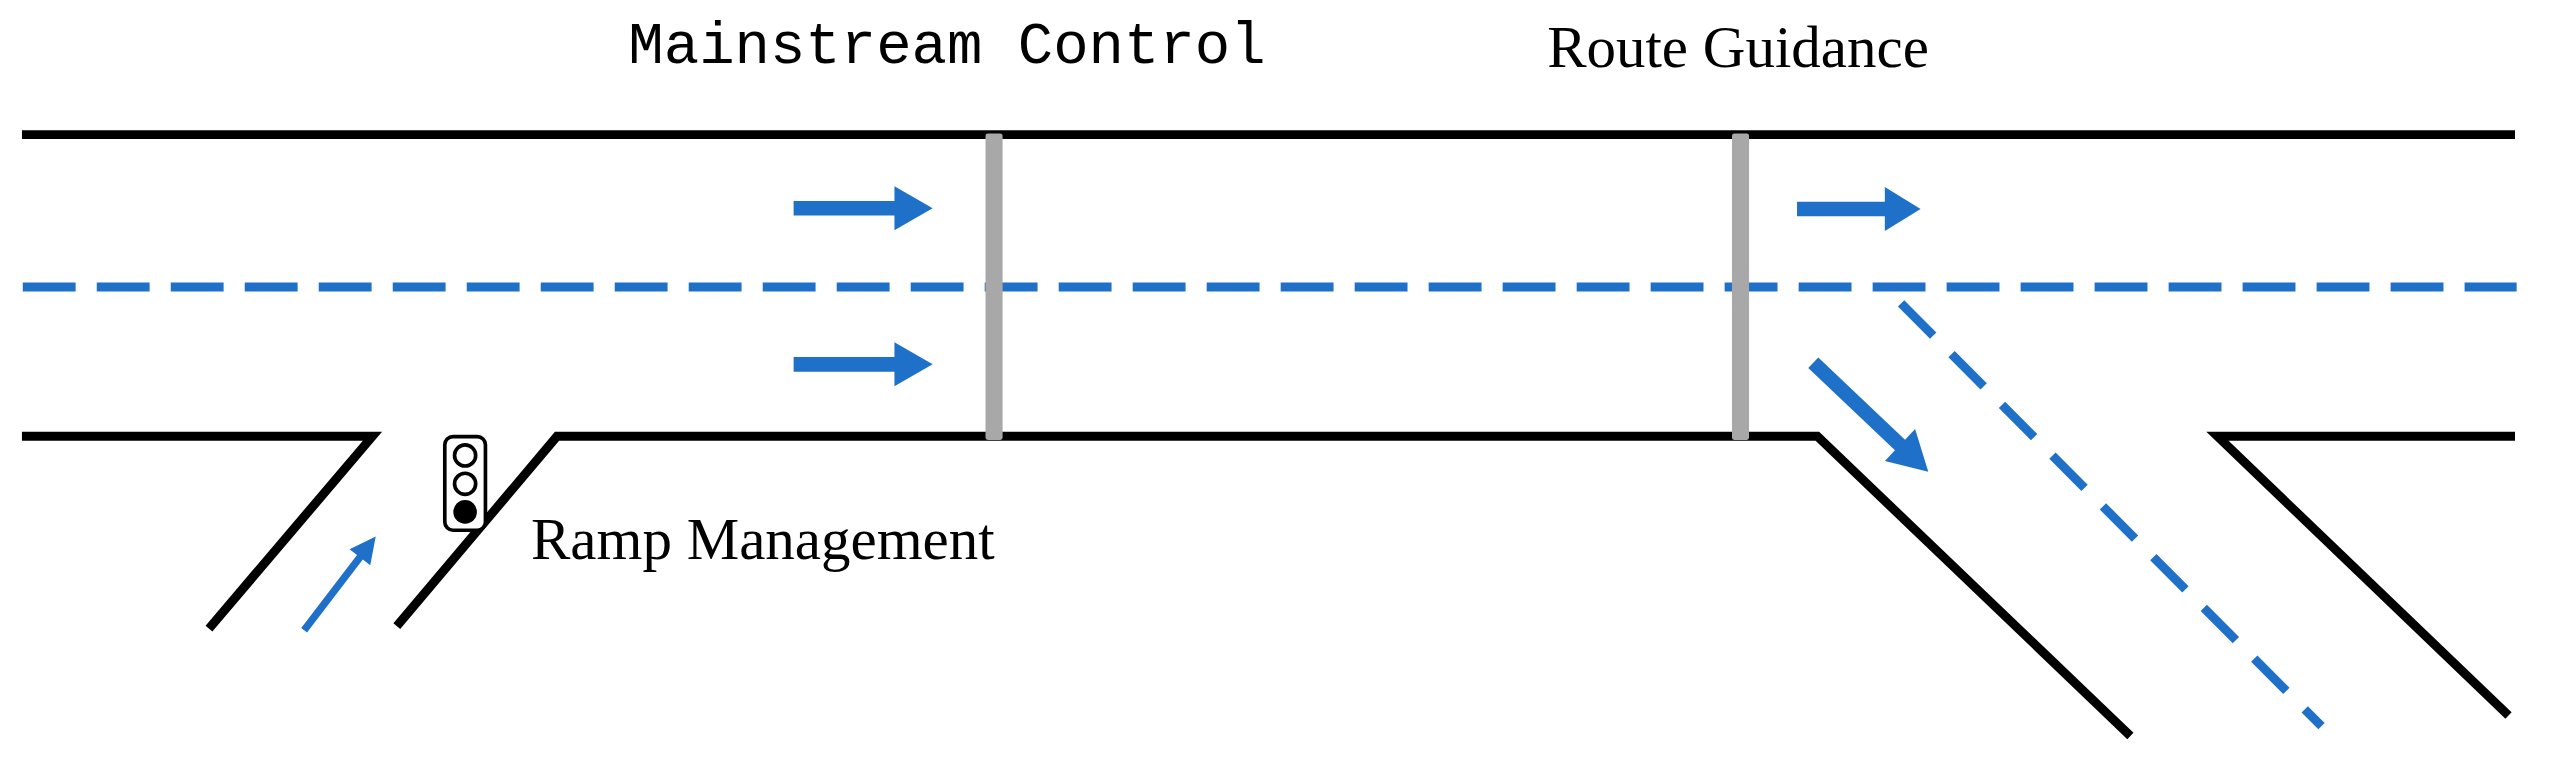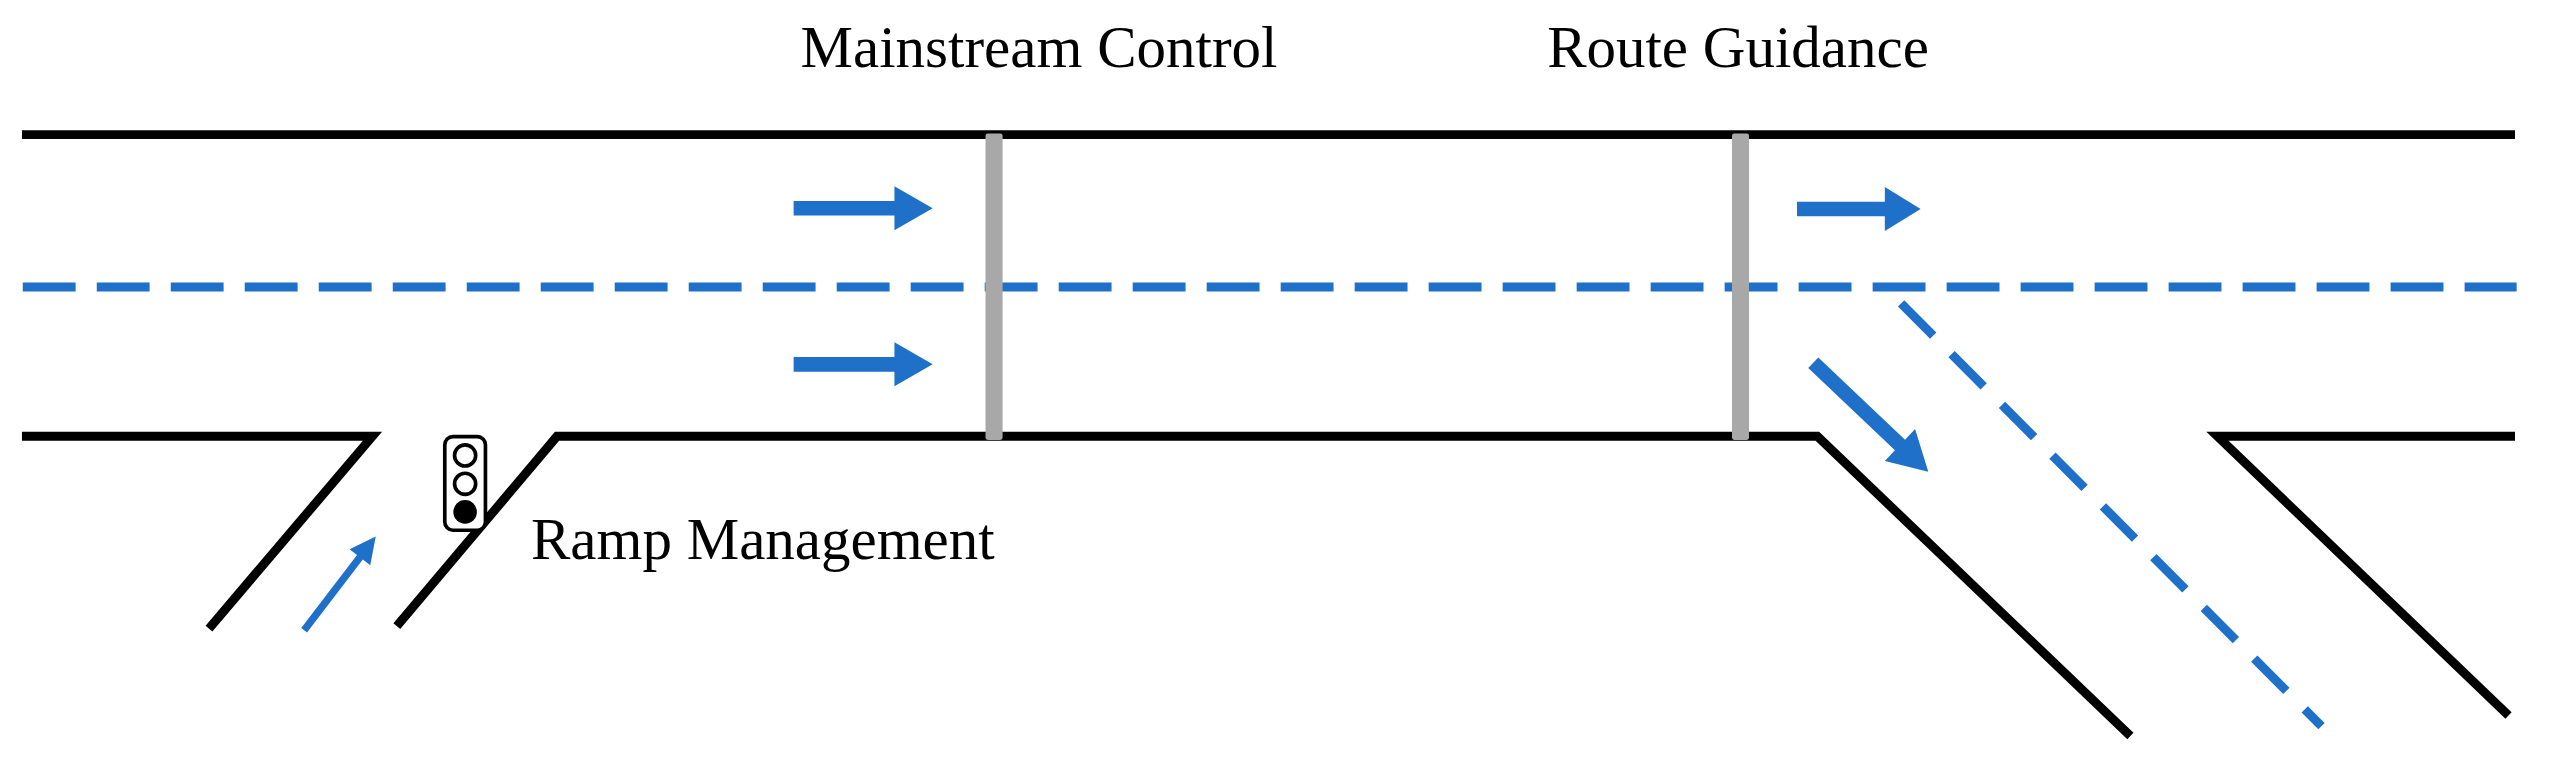--- a/index.html
+++ b/index.html
@@ -56,20 +56,20 @@
     <path d="M0,-4.5 L113,-4.5 L113,-16 L145,0 L113,16 L113,4.5 L0,4.5 Z" transform="translate(374,775) rotate(-52.6)" fill="#1F70C8"></path>
 
     <g>
       <rect x="547" y="537" width="50" height="115" rx="10" fill="#FFFFFF" stroke-width="4.5" stroke="#000000"></rect>
       <circle cx="572" cy="560" r="13" stroke-width="4.5" fill="#FFFFFF" stroke="#000000"></circle>
       <circle cx="572" cy="595" r="13" stroke-width="4.5" fill="#FFFFFF" stroke="#000000"></circle>
       <circle cx="572" cy="629.5" r="14.5" fill="#000000"></circle>
     </g>
   </svg>
 
-  <div class="label centered" style="left:1039px; top:18px;">Mainstream Control</div>
+  <div class="label centered" style="left:947px; top:18px;font-family:Liberation Mono, monospace;">Mainstream Control</div>
 
   <div class="label centered" style="left:1738px; top:18px;">Route Guidance</div>
 
   <div class="label" style="left:531px; top:510px;">Ramp Management</div>
 
 </div>
 
 
 </body></html>

